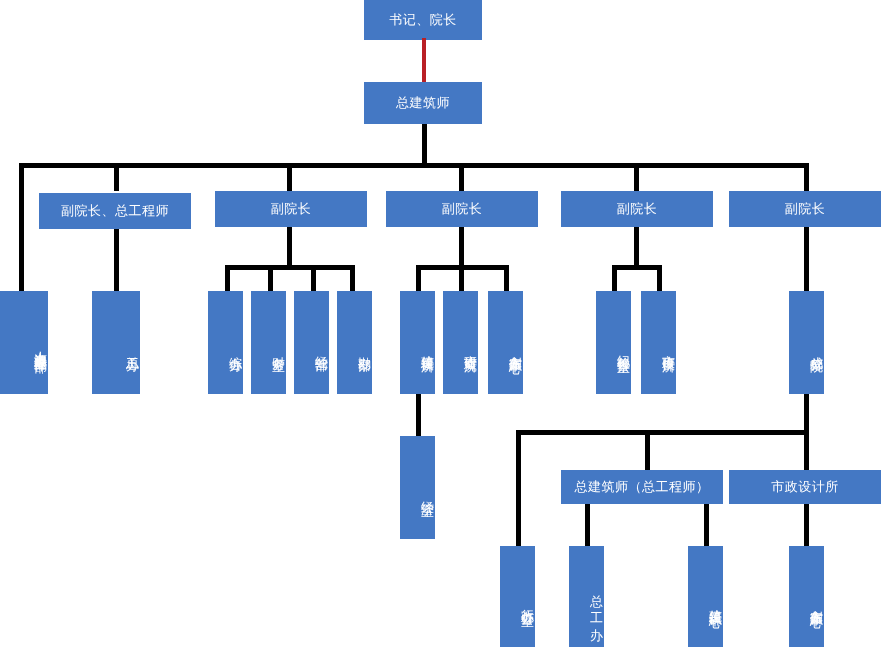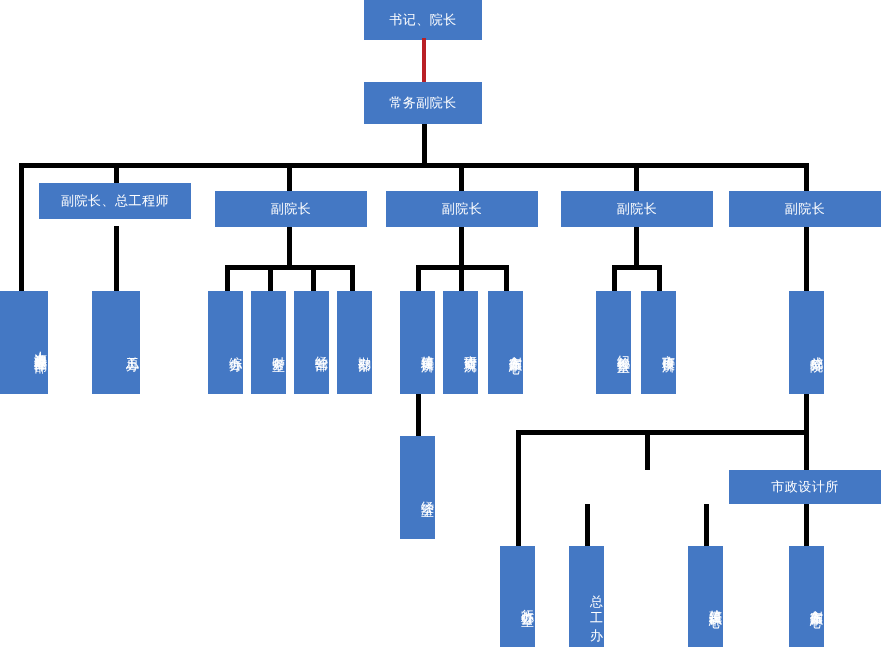--- a/index.html
+++ b/index.html
@@ -107,24 +107,24 @@
   <div class="connector" style="left:585px; top:504px; width:5px; height:42px;"></div>
   <div class="connector" style="left:704px; top:504px; width:5px; height:42px;"></div>
 
   <div class="connector" style="left:804px; top:504px; width:5px; height:42px;"></div>
 
   <div class="node h" style="left:364px; top:0px; width:118px; height:40px;">
     <span>书记、院长</span>
   </div>
 
   <div class="node h" style="left:364px; top:82px; width:118px; height:42px;">
-    <span>常务副院长</span>
-  </div>
-
-  <div class="node h" style="left:39px; top:183px; width:152px; height:36px;">
+    <span>总建筑师</span>
+  </div>
+
+  <div class="node h" style="left:39px; top:193px; width:152px; height:36px;">
     <span>副院长、总工程师</span>
   </div>
   <div class="node h" style="left:215px; top:191px; width:152px; height:36px;">
     <span>副院长</span>
   </div>
   <div class="node h" style="left:386px; top:191px; width:152px; height:36px;">
     <span>副院长</span>
   </div>
   <div class="node h" style="left:561px; top:191px; width:152px; height:36px;">
     <span>副院长</span>
@@ -173,20 +173,23 @@
     <span class="vcol">纪检督察室</span>
   </div>
   <div class="node v" style="left:641px; top:291px; width:35px; height:103px;">
     <span class="vcol">市政设计所</span>
   </div>
 
   <div class="node v" style="left:789px; top:291px; width:35px; height:103px;">
     <span class="vcol">成都分院</span>
   </div>
 
+  <div class="node h" style="left:561px; top:470px; width:162px; height:34px;">
+    <span>总建筑师（总工程师）</span>
+  </div>
   <div class="node h" style="left:729px; top:470px; width:152px; height:34px;">
     <span>市政设计所</span>
   </div>
 
   <div class="node v" style="left:500px; top:546px; width:35px; height:101px;">
     <span class="vcol">行政办公室</span>
   </div>
   <div class="node v" style="left:569px; top:546px; width:35px; height:101px;">
     <span class="vcol">总 工 办</span>
   </div>

